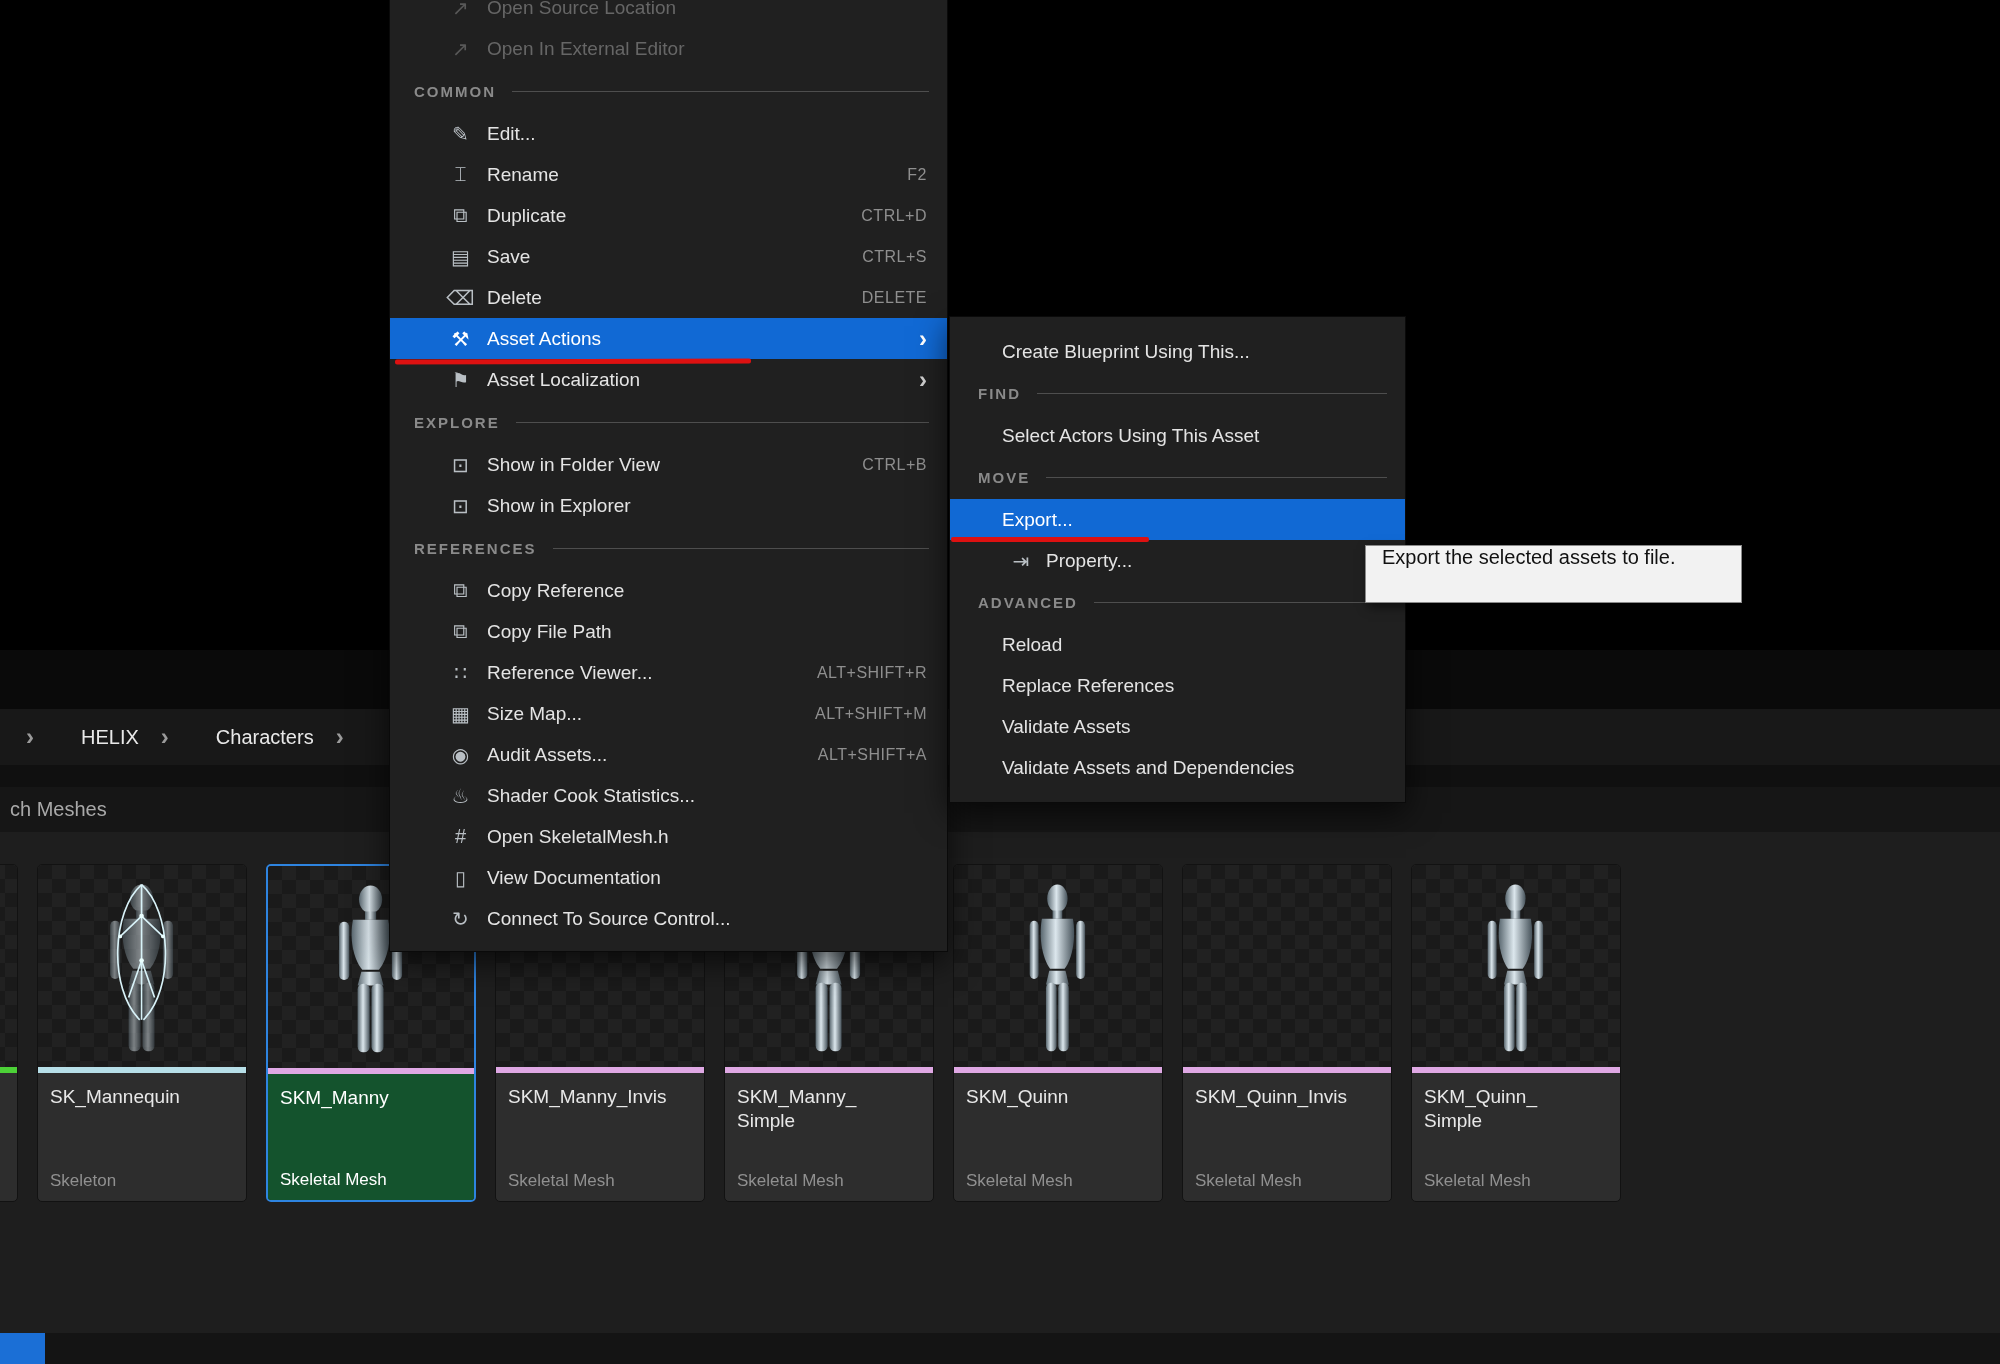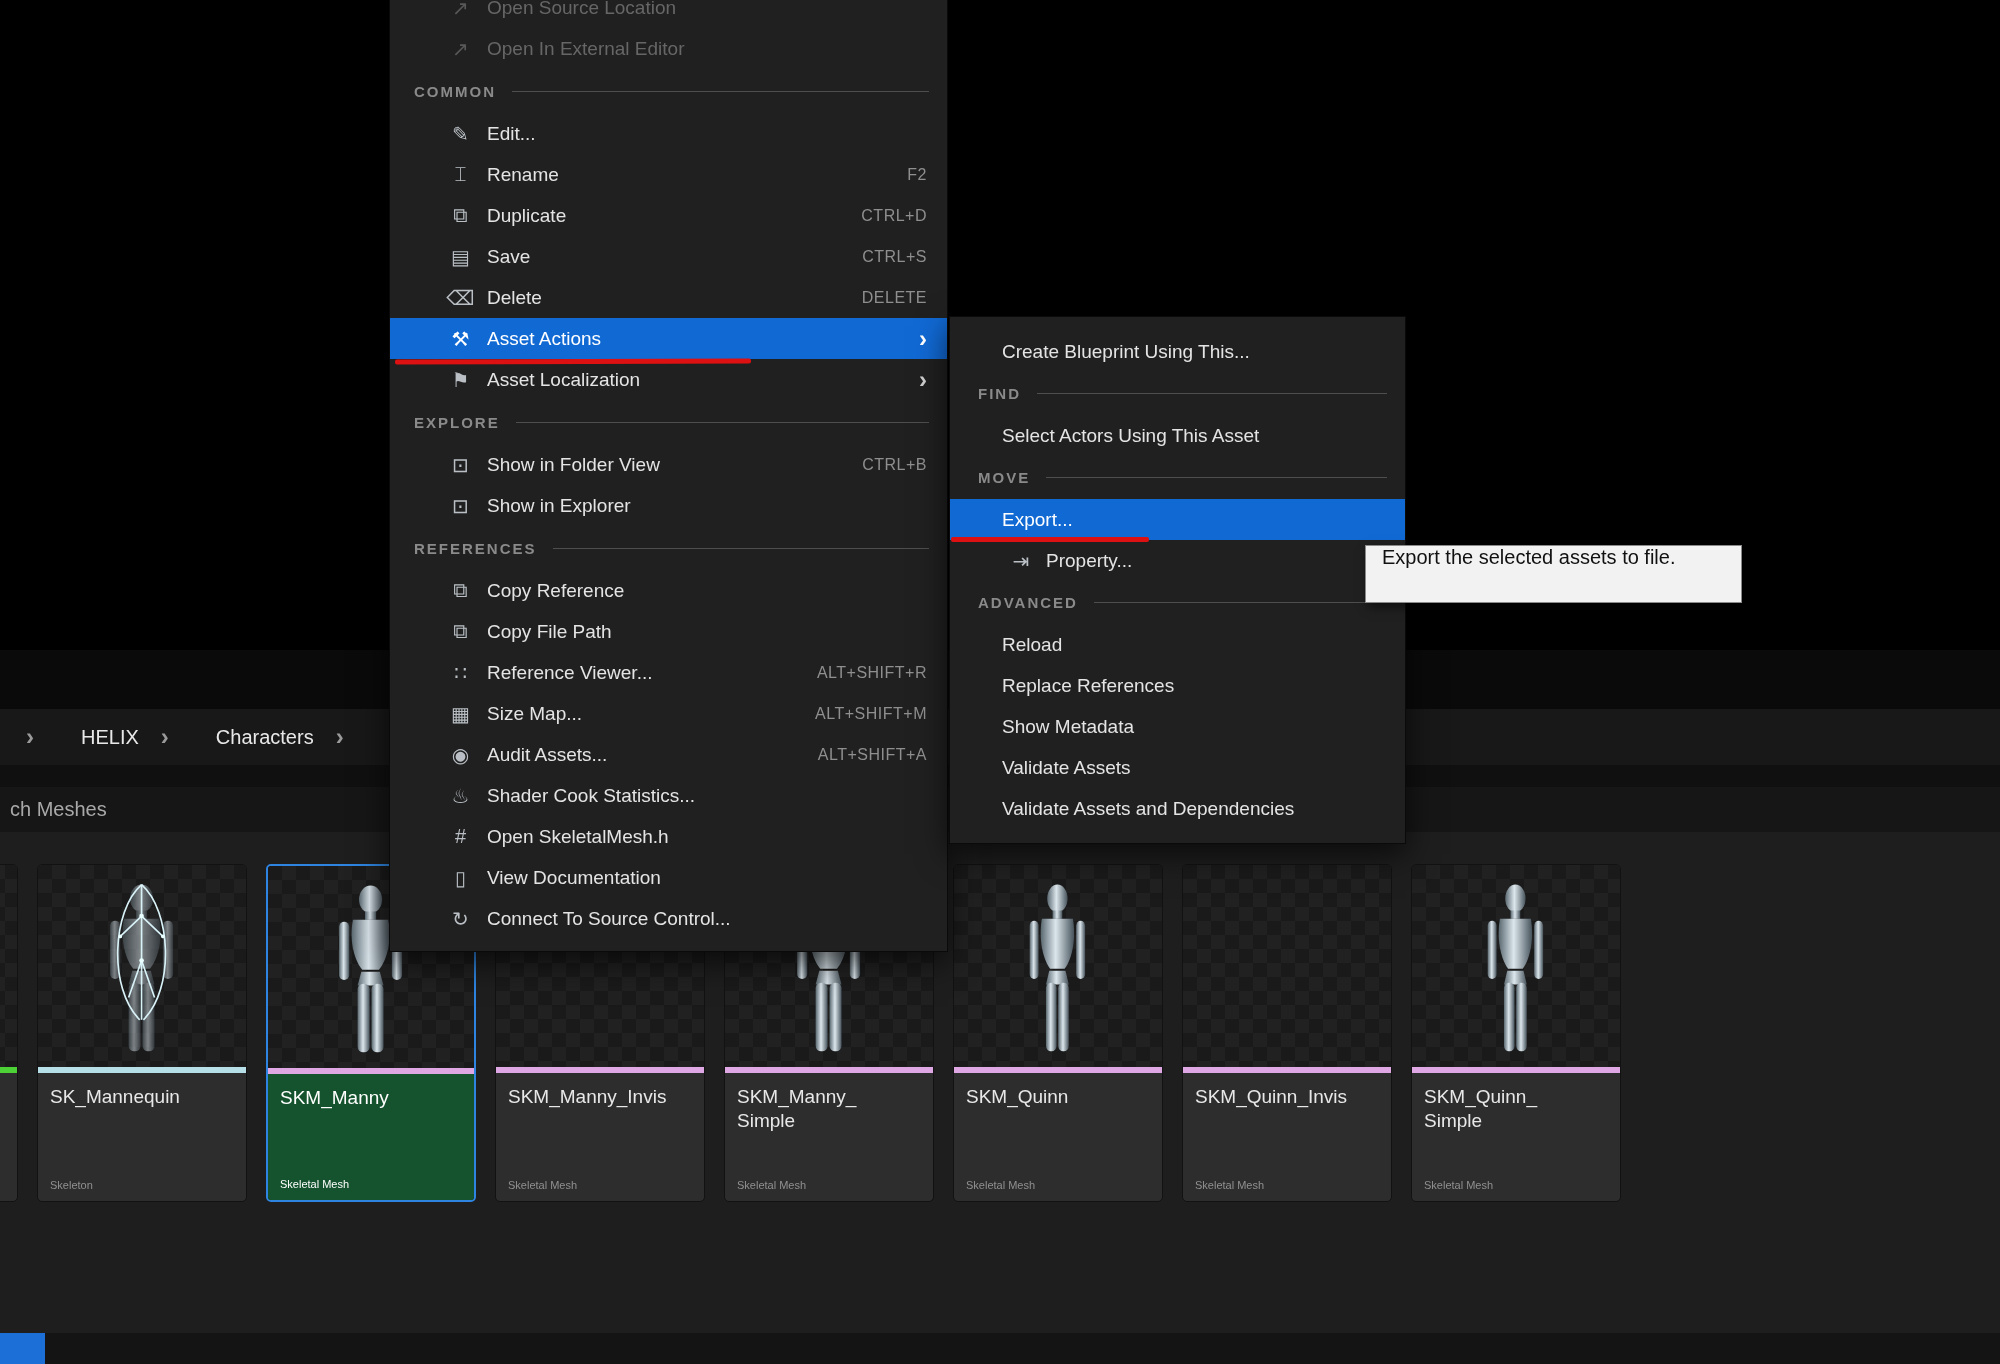--- a/index.html
+++ b/index.html
@@ -25,21 +25,21 @@
       box-sizing:border-box;display:flex;flex-direction:column;overflow:hidden;flex:0 0 auto;}
   .tile.sel{border:2px solid #2e84e0;}
   .thumb{height:202px;flex:0 0 202px;
       background:repeating-conic-gradient(#212121 0% 25%, #1a1a1a 0% 50%) 0 0 / 28px 28px;
       display:flex;align-items:flex-end;justify-content:center;}
   .fig{height:176px;margin-bottom:12px;}
   .strip{height:6px;flex:0 0 6px;}
   .meta{flex:1;padding:12px 12px 10px;display:flex;flex-direction:column;justify-content:space-between;}
   .aname{color:#e8e8e8;font-size:19px;line-height:1.25;overflow-wrap:anywhere;}
   .aname.narrow{max-width:122px;}
-  .atype{color:#909090;font-size:11px;}
+  .atype{color:#909090;font-size:17px;}
   .tile.sel .meta{background:#14532d;}
   .tile.sel .aname,.tile.sel .atype{color:#fff;}
 
   .statusbar{position:absolute;left:0;bottom:0;width:100%;height:31px;background:#141414;}
   .statusbar .accent{position:absolute;left:0;top:0;width:45px;height:31px;background:#1b6fd6;}
 
   
   .menu{position:absolute;background:#202020;border:1px solid #0a0a0a;
       box-shadow:0 10px 30px rgba(0,0,0,.65);z-index:10;box-sizing:border-box;}
   #main-menu{left:389px;top:-14px;width:559px;padding-bottom:12px;}
@@ -358,23 +358,20 @@
     <span>ADVANCED</span>
       <span class="line"></span>
   </div>
   <div class="mi">
     <span>Reload</span>
   </div>
   <div class="mi">
     <span>Replace References</span>
   </div>
   <div class="mi">
-    <span>Show Metadata</span>
-  </div>
-  <div class="mi">
     <span>Validate Assets</span>
   </div>
   <div class="mi">
     <span>Validate Assets and Dependencies</span>
   </div>
 </div>
 
 <div class="annot" id="annot-asset-actions"></div>
 <div class="annot" id="annot-export"></div>
 

